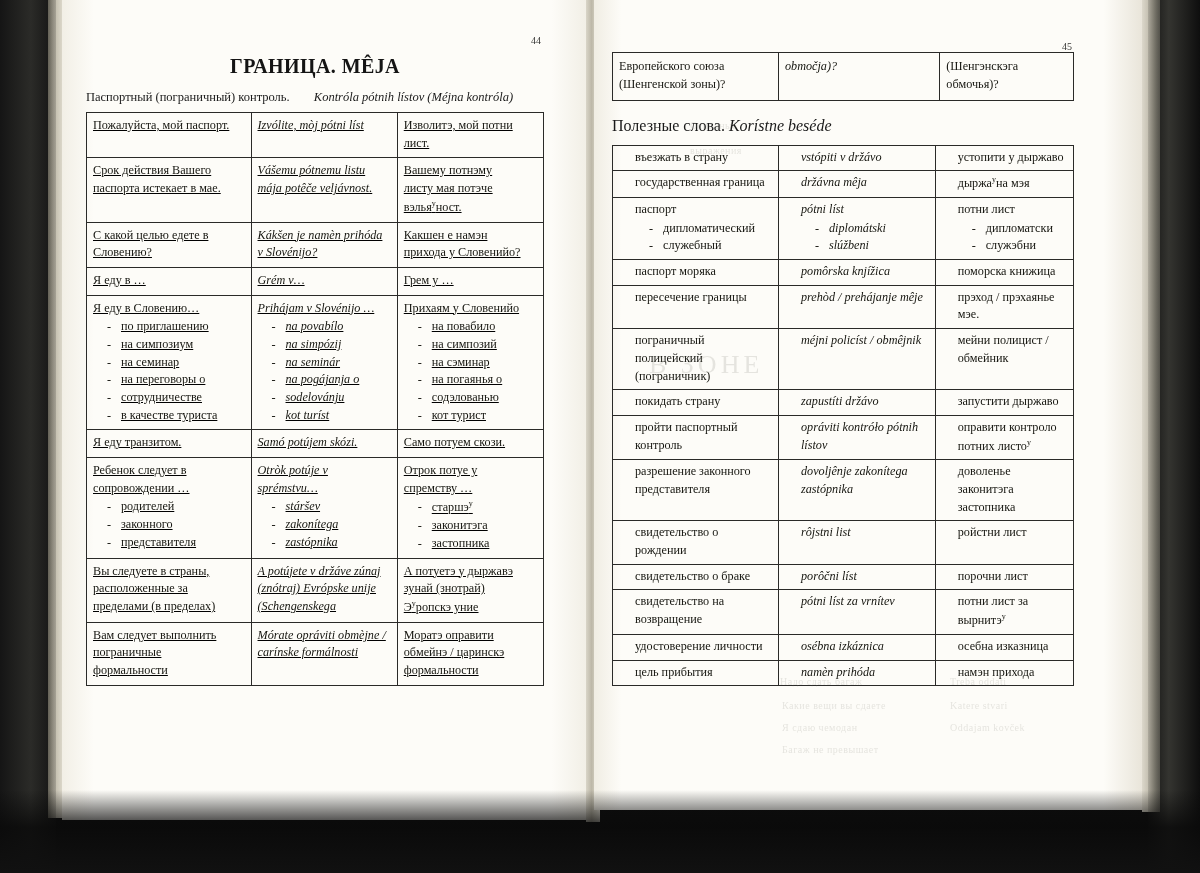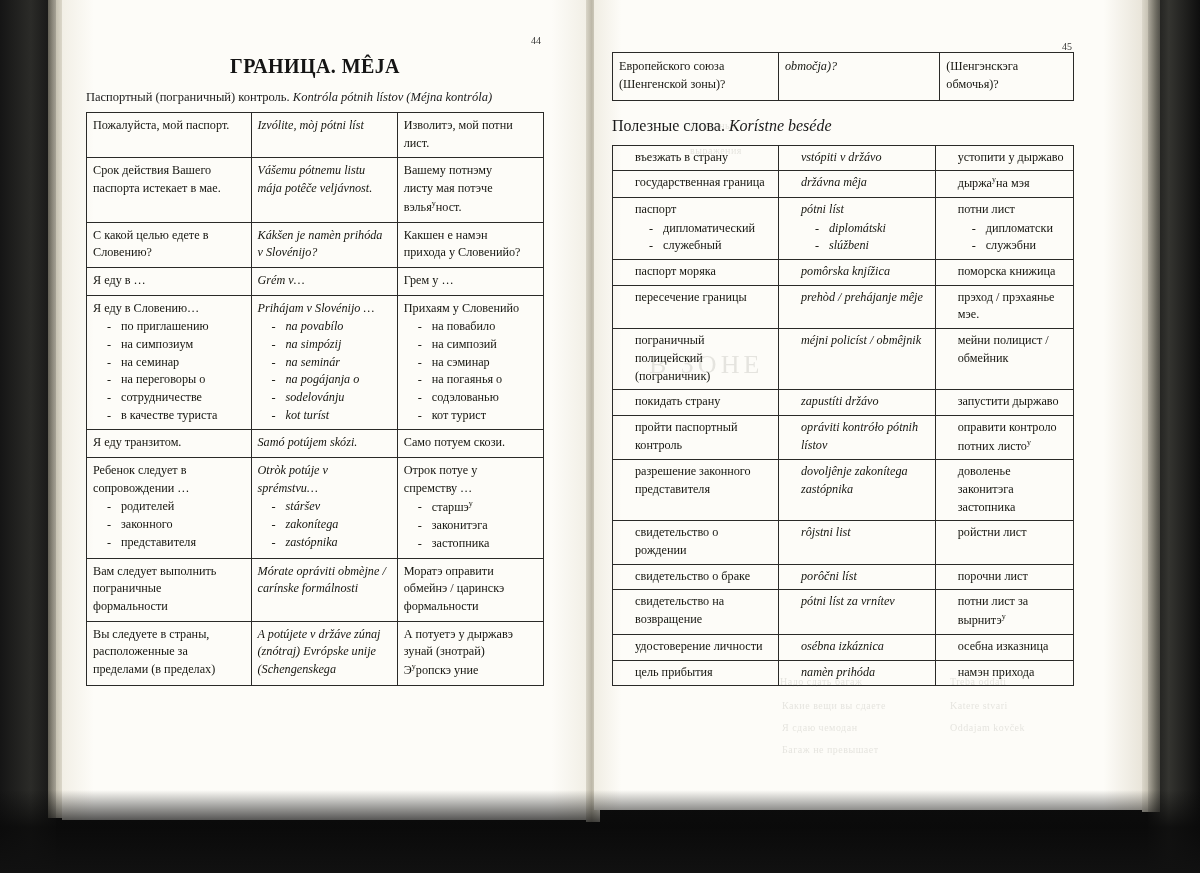--- a/index.html
+++ b/index.html
@@ -100,26 +100,27 @@
     text-align: center;
     margin: 0 0 12px 0;
     letter-spacing: 0.4px;
     color: #141414;
   }
   .lead {
     font-size: 12.5px;
     margin: 0 0 7px 0;
     color: #1a1a1a;
   }
-  .lead .it { font-style: italic; }
+  .lead .it { font-style: italic; margin-left: 21px; }
 
   table.phr {
     border-collapse: collapse;
     width: 100%;
     table-layout: fixed;
+    text-decoration: underline;
   }
   table.phr td {
     border: 1px solid #2a2a28;
     vertical-align: top;
     padding: 4px 6px 5px 6px;
     font-size: 12.2px;
     line-height: 1.45;
     color: #15150f;
   }
   table.phr td.sl { font-style: italic; }
@@ -371,59 +372,59 @@
                   <li>старшэ<sup class="sm">у</sup></li>
                   <li>законитэга</li>
                   <li>застопника</li>
                 </ul>
               </div>
             </td>
           </tr>
           <tr>
             <td>
               <div class="cell-lines">
+                <div>Вы следуете в страны,</div>
+                <div>расположенные за</div>
+                <div>пределами (в пределах)</div>
+              </div>
+            </td>
+            <td class="sl">
+              <div class="cell-lines">
+                <div>A potújete v držáve zúnaj</div>
+                <div>(znótraj) Evrópske unije</div>
+                <div>(Schengenskega</div>
+              </div>
+            </td>
+            <td>
+              <div class="cell-lines">
+                <div>А потуетэ у дыржавэ</div>
+                <div>зунай (знотрай)</div>
+                <div>Э<sup class="sm">у</sup>ропскэ уние</div>
+              </div>
+            </td>
+          </tr>
+          <tr>
+            <td>
+              <div class="cell-lines">
                 <div>Вам следует выполнить</div>
                 <div>пограничные</div>
                 <div>формальности</div>
               </div>
             </td>
             <td class="sl">
               <div class="cell-lines">
                 <div>Mórate opráviti obmèjne /</div>
                 <div>carínske formálnosti</div>
               </div>
             </td>
             <td>
               <div class="cell-lines">
                 <div>Моратэ оправити</div>
                 <div>обмейнэ / царинскэ</div>
                 <div>формальности</div>
-              </div>
-            </td>
-          </tr>
-          <tr>
-            <td>
-              <div class="cell-lines">
-                <div>Вы следуете в страны,</div>
-                <div>расположенные за</div>
-                <div>пределами (в пределах)</div>
-              </div>
-            </td>
-            <td class="sl">
-              <div class="cell-lines">
-                <div>A potújete v držáve zúnaj</div>
-                <div>(znótraj) Evrópske unije</div>
-                <div>(Schengenskega</div>
-              </div>
-            </td>
-            <td>
-              <div class="cell-lines">
-                <div>А потуетэ у дыржавэ</div>
-                <div>зунай (знотрай)</div>
-                <div>Э<sup class="sm">у</sup>ропскэ уние</div>
               </div>
             </td>
           </tr>
         </tbody>
     </table>
   </div>
 
   <div class="page-num" style="left:1062px; top:41px;">45</div>
 
   <div class="content" style="left:612px; top:52px; width:462px;">

